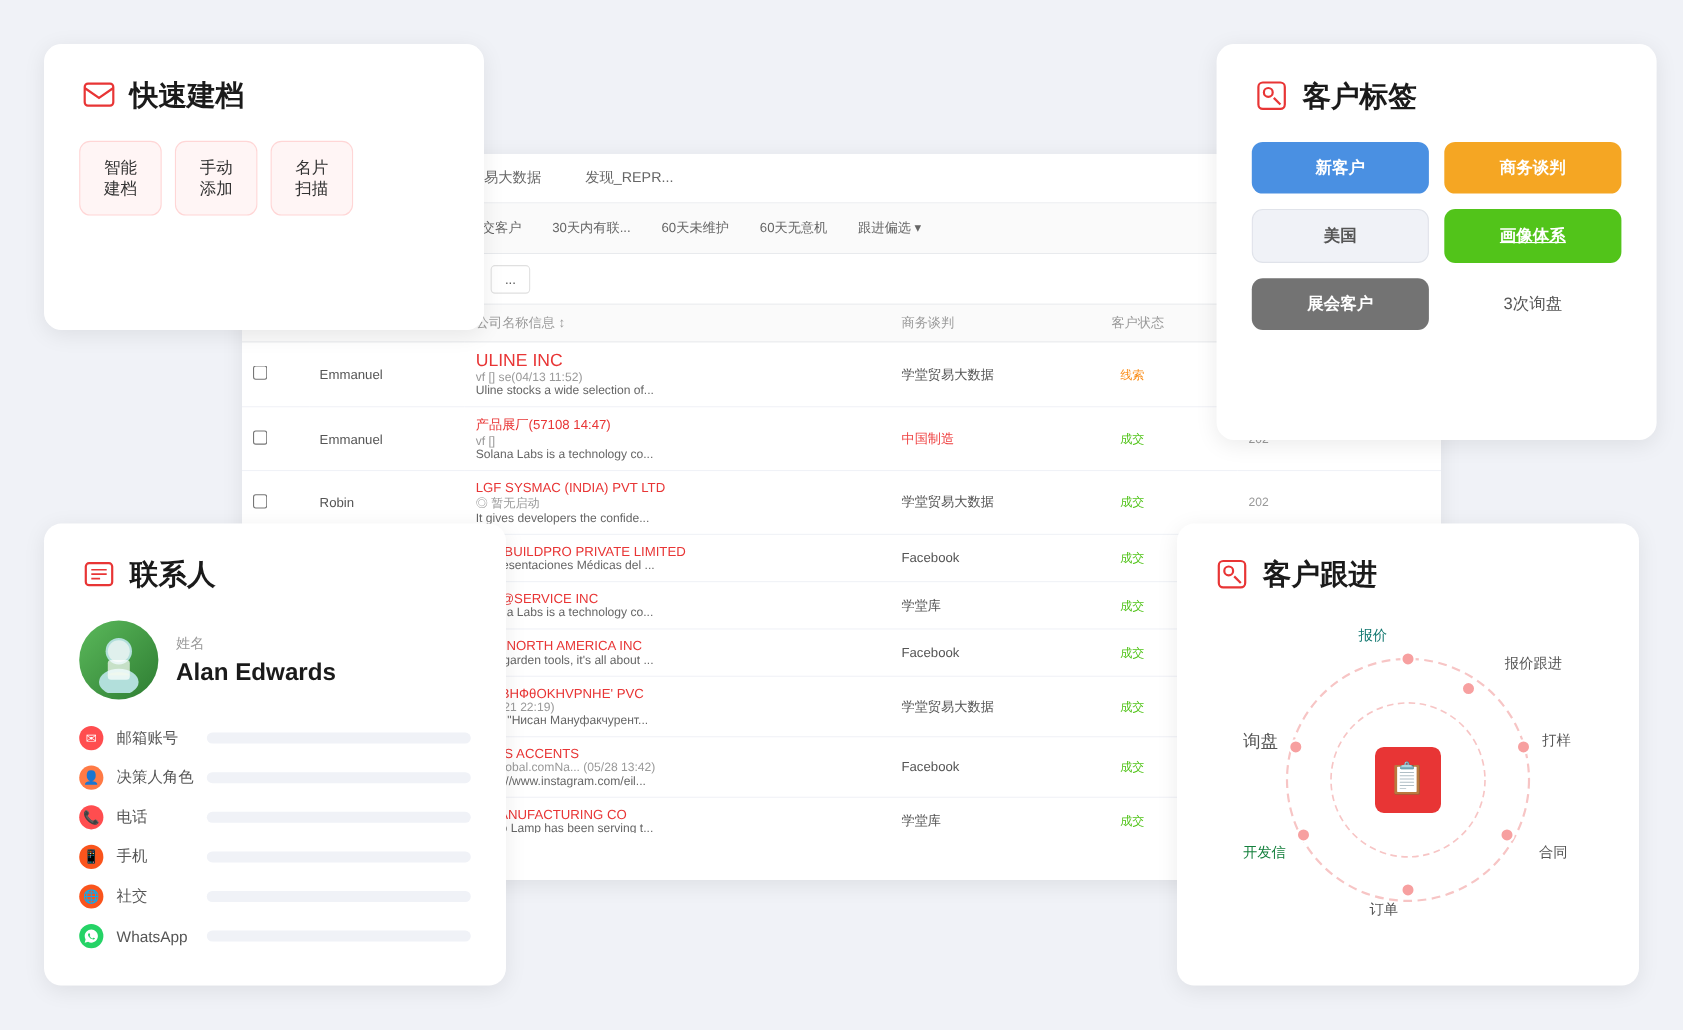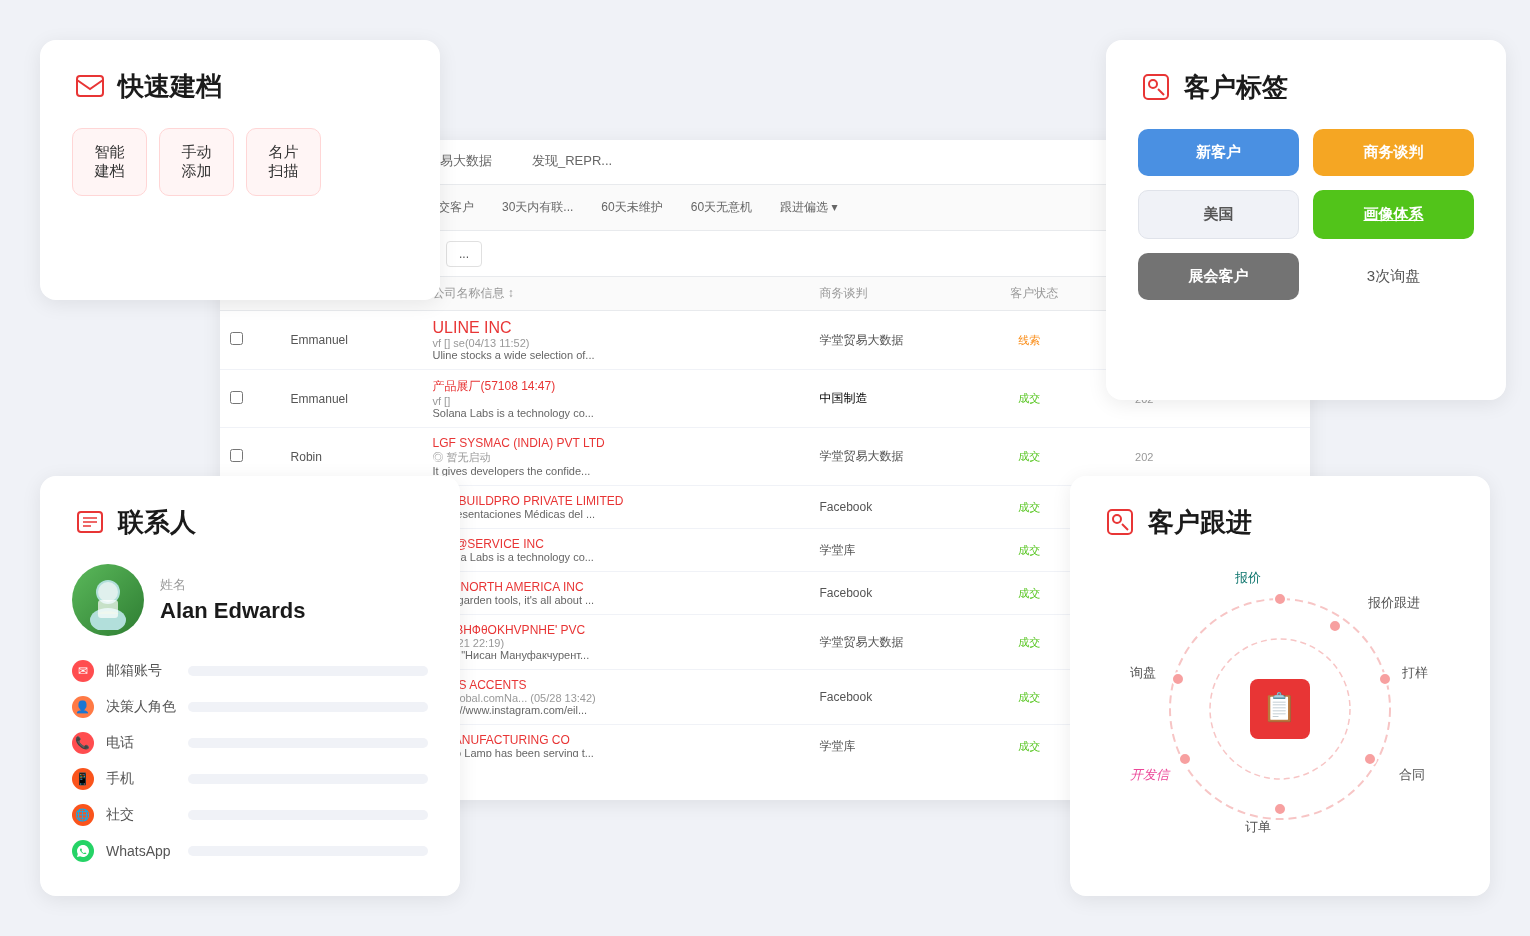--- a/index.html
+++ b/index.html
@@ -489,21 +489,21 @@
       <td style="font-size:11px;color:#999;">202</td>
     </tr>
           <tr>
       <td><input type="checkbox" style="cursor: pointer;"></td>
       <td style="color:#555;font-size:12px;">Emmanuel</td>
       <td>
         <div class="company-name" style="font-size:12px;">产品展厂(57108 14:47)</div>
         <div class="sub-text">vf [] </div>
         <div style="color:#666;font-size:11px;">Solana Labs is a technology co...</div>
       </td>
-      <td style="font-size:12px;color:#000000;">中国制造</td>
+      <td style="font-size:12px;color:#ef4444;">中国制造</td>
       <td>
         <span class="status-badge status-deal">成交</span>
       </td>
       <td style="font-size:11px;color:#999;">202</td>
     </tr>
           <tr>
       <td><input type="checkbox" style="cursor: pointer;"></td>
       <td style="color:#555;font-size:12px;">Robin</td>
       <td>
         <div class="company-name" style="font-size:12px;">LGF SYSMAC (INDIA) PVT LTD</div>
@@ -640,16 +640,16 @@
 
       <rect x="120" y="115" width="60" height="60" rx="8" fill="#e83535"></rect>
       <text x="150" y="153" text-anchor="middle" fill="white" font-size="28" font-weight="bold">📋</text>
     </svg>
     
     <span style="position:absolute;top:5px;left:105px;font-size:13px;color:#0f766e;">报价</span>
     <span style="position:absolute;top:30px;right:10px;font-size:13px;color:#555;">报价跟进</span>
     <span style="position:absolute;top:100px;right:2px;font-size:13px;color:#555;">打样</span>
     <span style="position:absolute;bottom:60px;right:5px;font-size:13px;color:#555;">合同</span>
     <span style="position:absolute;bottom:8px;left:115px;font-size:13px;color:#555;">订单</span>
-    <span style="position:absolute;bottom:60px;left:0px;font-size:13px;color:#ec4899;font-style:italic;">开发信</span>
-    <span style="position:absolute;top:100px;left:0px;font-size:13px;color:#555;">询盘</span>
+    <span style="position:absolute;bottom:60px;left:0px;font-size:13px;color:#15803d;">开发信</span>
+    <span style="position:absolute;top:100px;left:0px;font-size:16px;color:#555;">询盘</span>
   </div>
 </div>
 
 </body></html>

